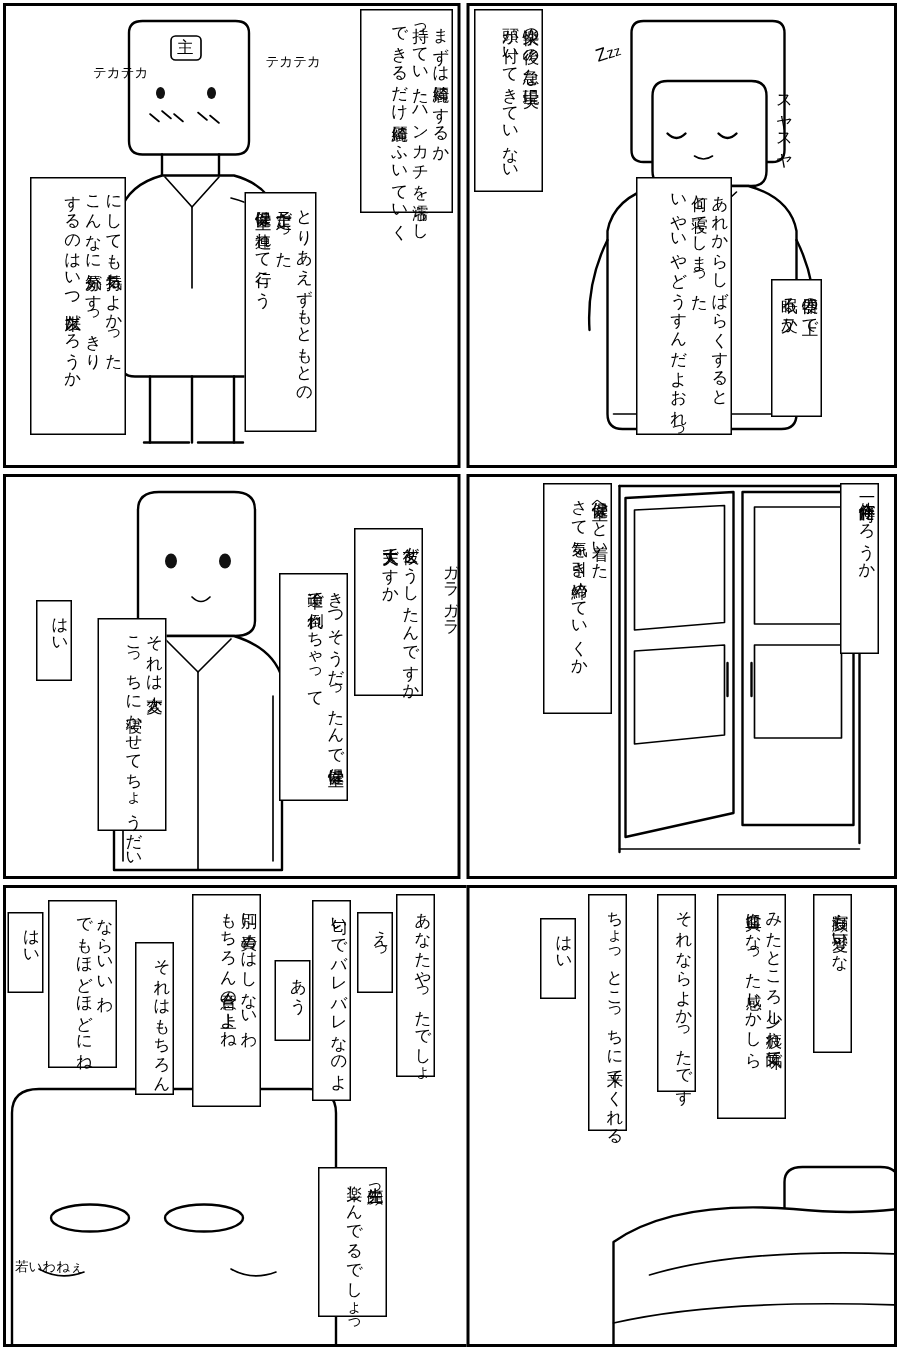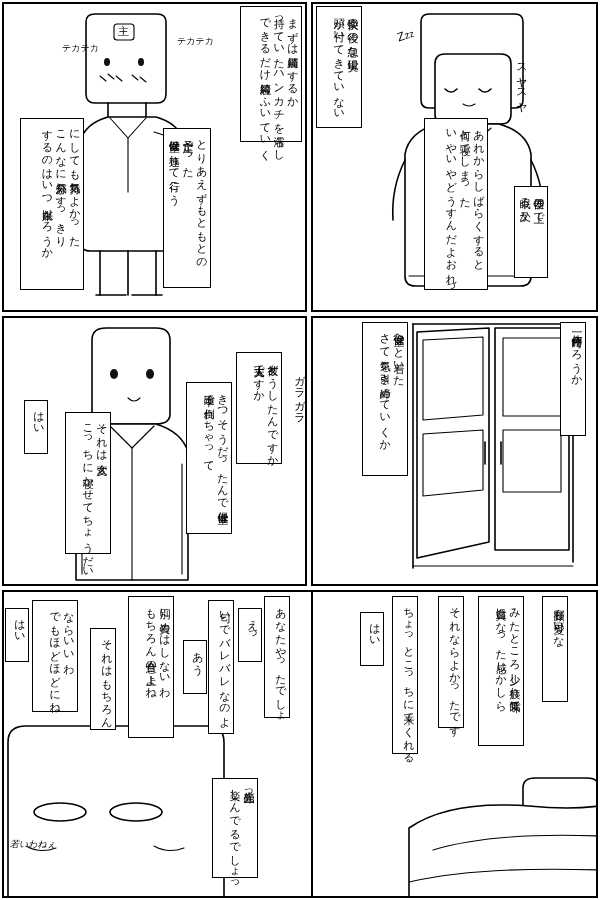--- a/index.html
+++ b/index.html
@@ -203,21 +203,21 @@
       <path class="ln" d="M188 124 v22"></path>
 
       <path class="ln-thin" d="M100 248 h160"></path>
     </svg>
   </div>
 
   <div class="vtext" style="left:362px; top:322px; width:46px; height:154px;">保健室へと着いた
 さて気を引き締めていくか</div>
   <div class="vtext" style="left:560px; top:322px; width:26px; height:114px;">一体今何時だろうか</div>
 
-  <div class="panel" style="left:2px; top:590px; width:359px; height:308px;font-style:italic;">
+  <div class="panel" style="left:2px; top:590px; width:359px; height:308px;">
     <svg width="305" height="308" viewBox="0 0 305 308">
 
       <path class="ln fillwhite" d="M4 150 q0 -16 18 -16 h180 q18 0 18 16 v160 h-216 z"></path>
 
       <ellipse class="ln fillwhite" cx="56" cy="220" rx="26" ry="9"></ellipse>
       <ellipse class="ln fillwhite" cx="132" cy="220" rx="26" ry="9"></ellipse>
 
       <path class="ln-thin" d="M22 254 q14 8 30 2"></path>
       <path class="ln-thin" d="M150 254 q14 8 30 2"></path>
     </svg>

